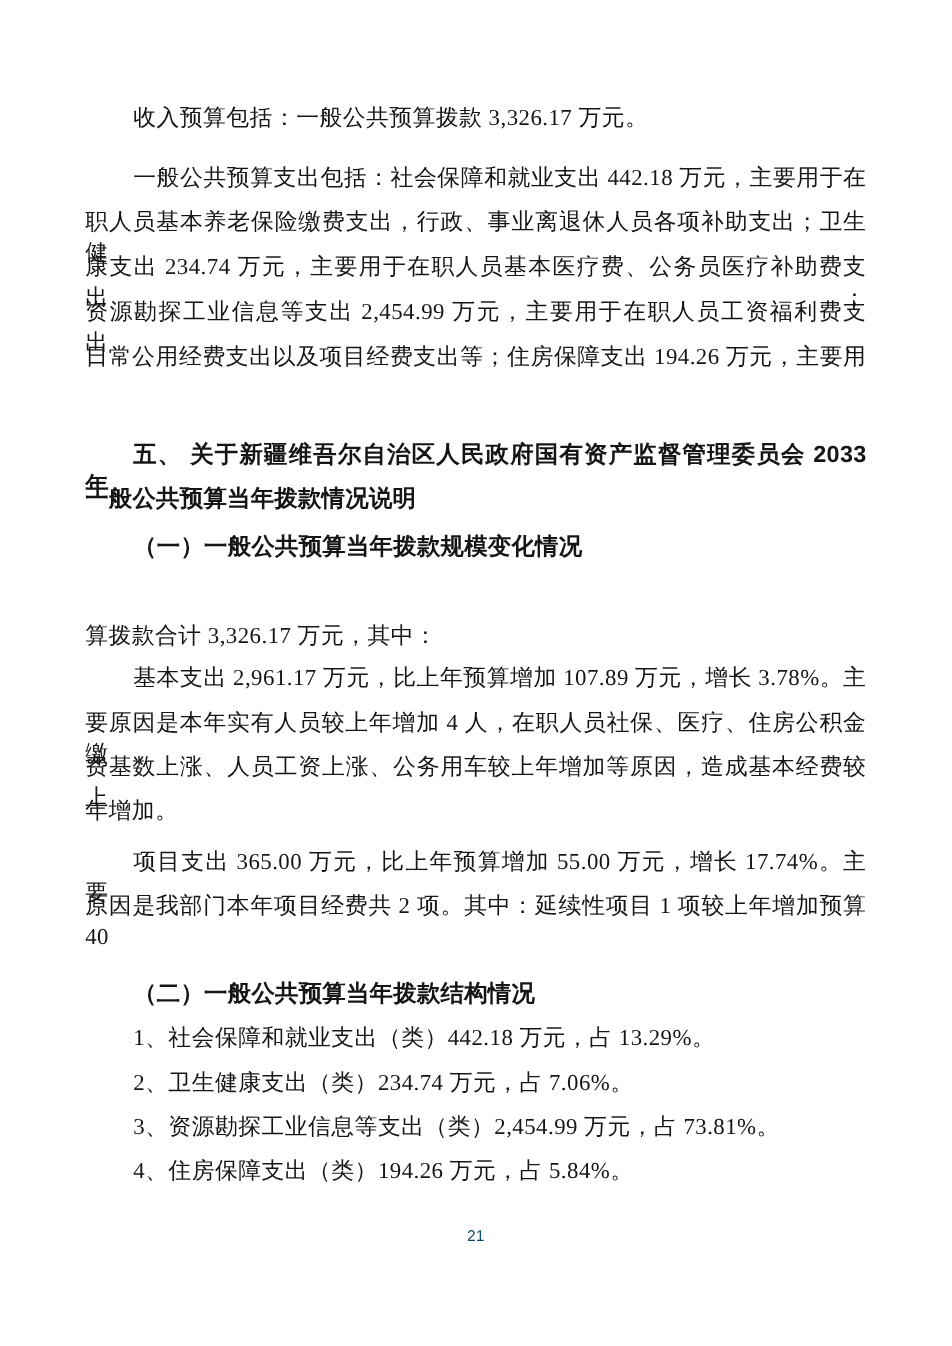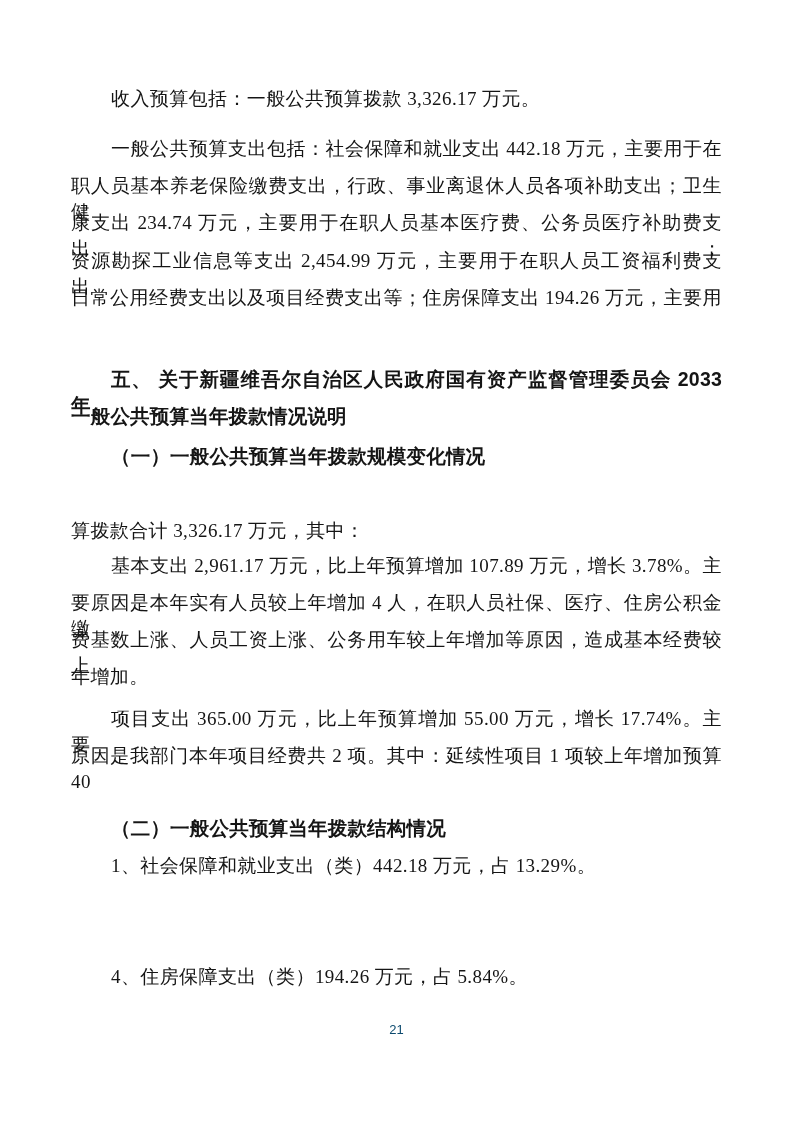--- a/index.html
+++ b/index.html
@@ -83,18 +83,20 @@
     <div class="ln fill" style="top:590px">要原因是本年实有人员较上年增加 4 人，在职人员社保、医疗、住房公积金缴</div>
     <div class="ln fill" style="top:627px">费基数上涨、人员工资上涨、公务用车较上年增加等原因，造成基本经费较上</div>
     <div class="ln" style="top:664px">年增加。</div>
 
     <div class="ln indent fill" style="top:706px">项目支出 365.00 万元，比上年预算增加 55.00 万元，增长 17.74%。主要</div>
     <div class="ln fill" style="top:743px">原因是我部门本年项目经费共 2 项。其中：延续性项目 1 项较上年增加预算 40</div>
 
     <div class="ln hd indent" style="top:815px">（二）一般公共预算当年拨款结构情况</div>
 
     <div class="ln indent" style="top:853px">1、社会保障和就业支出（类）442.18 万元，占 13.29%。</div>
+    <div class="ln indent" style="top:890px">2、卫生健康支出（类）234.74 万元，占 7.06%。</div>
+    <div class="ln indent" style="top:927px">3、资源勘探工业信息等支出（类）2,454.99 万元，占 73.81%。</div>
     <div class="ln indent" style="top:964px">4、住房保障支出（类）194.26 万元，占 5.84%。</div>
 
   </div>
 
   <div class="page-number">21</div>
 </div>
 
 </body></html>

